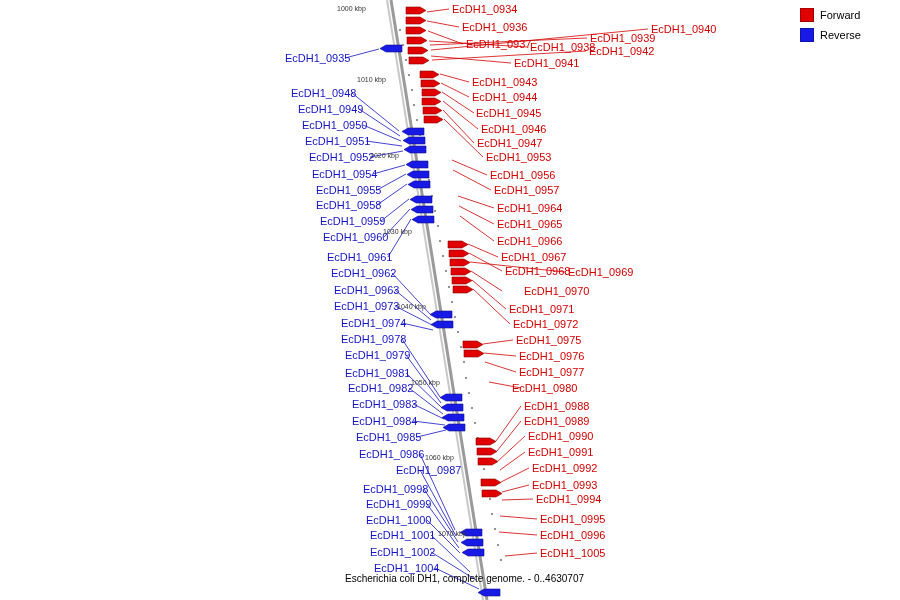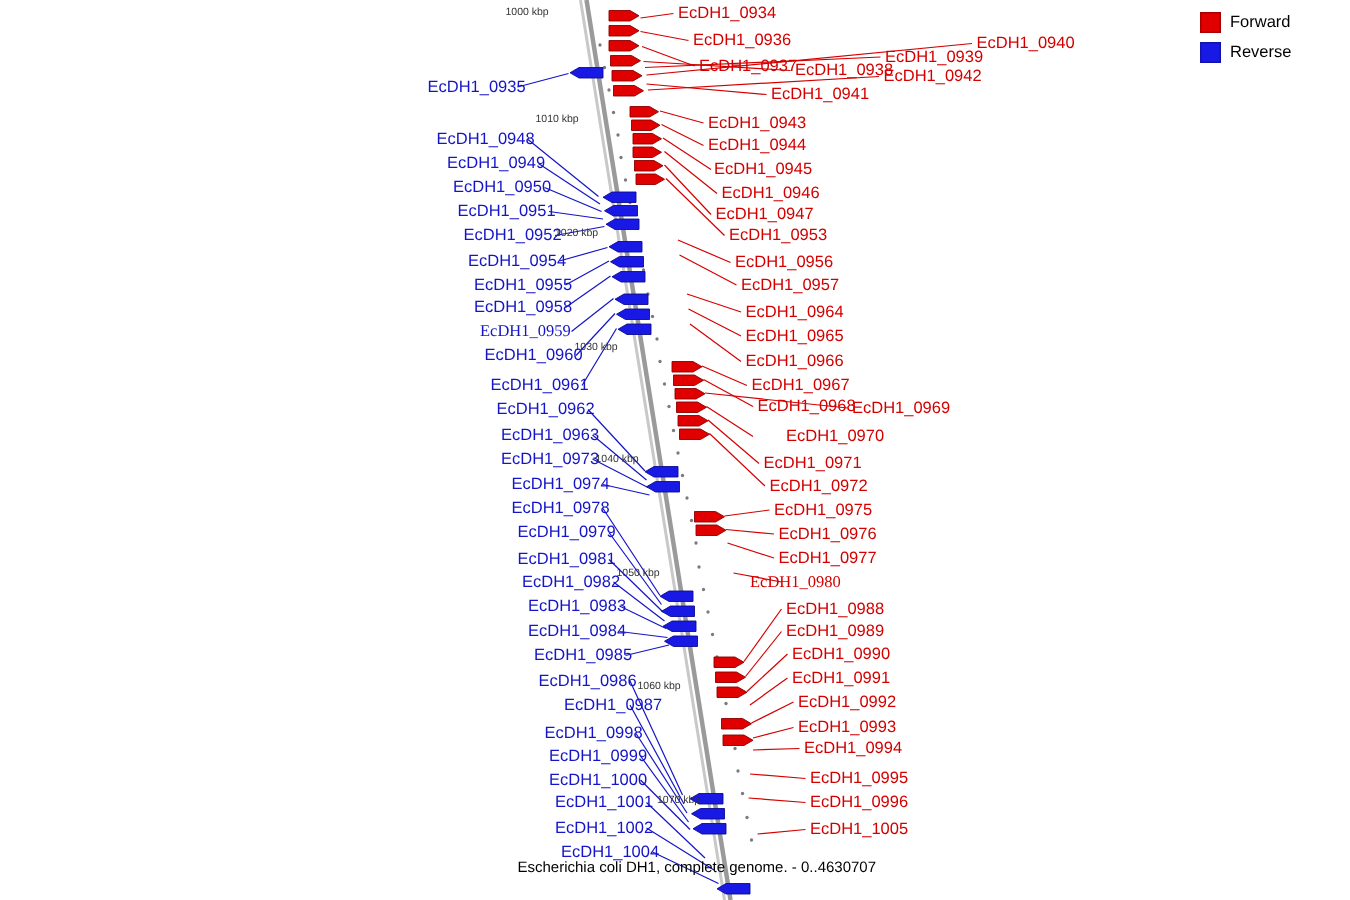--- a/index.html
+++ b/index.html
@@ -357,55 +357,55 @@
       <div class="gene-label fwd" style="left: 497px; top: 235px;">EcDH1_0966</div>
       <div class="gene-label fwd" style="left: 501px; top: 251px;">EcDH1_0967</div>
       <div class="gene-label fwd" style="left: 505px; top: 265px;">EcDH1_0968</div>
       <div class="gene-label fwd" style="left: 568px; top: 266px;">EcDH1_0969</div>
       <div class="gene-label fwd" style="left: 505px; top: 285px; padding-left: 19px;">EcDH1_0970</div>
       <div class="gene-label fwd" style="left: 509px; top: 303px;">EcDH1_0971</div>
       <div class="gene-label fwd" style="left: 513px; top: 318px;">EcDH1_0972</div>
       <div class="gene-label fwd" style="left: 516px; top: 334px;">EcDH1_0975</div>
       <div class="gene-label fwd" style="left: 519px; top: 350px;">EcDH1_0976</div>
       <div class="gene-label fwd" style="left: 519px; top: 366px;">EcDH1_0977</div>
-      <div class="gene-label fwd" style="left: 500px; top: 382px; font-family: Liberation Serif, serif;">EcDH1_0980</div>
+      <div class="gene-label fwd" style="left: 512px; top: 382px;">EcDH1_0980</div>
       <div class="gene-label fwd" style="left: 524px; top: 400px;">EcDH1_0988</div>
       <div class="gene-label fwd" style="left: 524px; top: 415px;">EcDH1_0989</div>
       <div class="gene-label fwd" style="left: 528px; top: 430px;">EcDH1_0990</div>
       <div class="gene-label fwd" style="left: 528px; top: 446px;">EcDH1_0991</div>
       <div class="gene-label fwd" style="left: 532px; top: 462px;">EcDH1_0992</div>
       <div class="gene-label fwd" style="left: 532px; top: 479px;">EcDH1_0993</div>
       <div class="gene-label fwd" style="left: 536px; top: 493px;">EcDH1_0994</div>
       <div class="gene-label fwd" style="left: 540px; top: 513px;">EcDH1_0995</div>
       <div class="gene-label fwd" style="left: 540px; top: 529px;">EcDH1_0996</div>
       <div class="gene-label fwd" style="left: 540px; top: 547px;">EcDH1_1005</div>
       <div class="gene-label rev" style="left: 291px; top: 87px;">EcDH1_0948</div>
       <div class="gene-label rev" style="left: 298px; top: 103px;">EcDH1_0949</div>
       <div class="gene-label rev" style="left: 302px; top: 119px;">EcDH1_0950</div>
       <div class="gene-label rev" style="left: 305px; top: 135px;">EcDH1_0951</div>
       <div class="gene-label rev" style="left: 309px; top: 151px;">EcDH1_0952</div>
       <div class="gene-label rev" style="left: 312px; top: 168px;">EcDH1_0954</div>
       <div class="gene-label rev" style="left: 316px; top: 184px;">EcDH1_0955</div>
       <div class="gene-label rev" style="left: 316px; top: 199px;">EcDH1_0958</div>
-      <div class="gene-label rev" style="left: 320px; top: 215px; font-family: Liberation Serif, serif;">EcDH1_0959</div>
+      <div class="gene-label rev" style="left: 320px; top: 215px;">EcDH1_0959</div>
       <div class="gene-label rev" style="left: 323px; top: 231px;">EcDH1_0960</div>
       <div class="gene-label rev" style="left: 327px; top: 251px;">EcDH1_0961</div>
       <div class="gene-label rev" style="left: 331px; top: 267px;">EcDH1_0962</div>
       <div class="gene-label rev" style="left: 334px; top: 284px;">EcDH1_0963</div>
       <div class="gene-label rev" style="left: 334px; top: 300px;">EcDH1_0973</div>
       <div class="gene-label rev" style="left: 341px; top: 317px;">EcDH1_0974</div>
       <div class="gene-label rev" style="left: 341px; top: 333px;">EcDH1_0978</div>
       <div class="gene-label rev" style="left: 345px; top: 349px;">EcDH1_0979</div>
       <div class="gene-label rev" style="left: 345px; top: 367px;">EcDH1_0981</div>
       <div class="gene-label rev" style="left: 348px; top: 382px;">EcDH1_0982</div>
       <div class="gene-label rev" style="left: 352px; top: 398px;">EcDH1_0983</div>
       <div class="gene-label rev" style="left: 352px; top: 415px;">EcDH1_0984</div>
       <div class="gene-label rev" style="left: 356px; top: 431px;">EcDH1_0985</div>
       <div class="gene-label rev" style="left: 359px; top: 448px;">EcDH1_0986</div>
-      <div class="gene-label rev" style="left: 345px; top: 464px; padding-left: 31px;">EcDH1_0987</div>
+      <div class="gene-label rev" style="left: 365px; top: 464px; padding-left: 31px;">EcDH1_0987</div>
       <div class="gene-label rev" style="left: 363px; top: 483px;">EcDH1_0998</div>
       <div class="gene-label rev" style="left: 366px; top: 498px;">EcDH1_0999</div>
       <div class="gene-label rev" style="left: 366px; top: 514px;">EcDH1_1000</div>
       <div class="gene-label rev" style="left: 370px; top: 529px;">EcDH1_1001</div>
       <div class="gene-label rev" style="left: 370px; top: 546px;">EcDH1_1002</div>
       <div class="gene-label rev" style="left: 374px; top: 562px;">EcDH1_1004</div>
     </div>
   <div id="ticks-layer">
       <div class="tick-label" style="left: 337px; top: 5px;">1000 kbp</div>
       <div class="tick-label" style="left: 357px; top: 76px;">1010 kbp</div>

